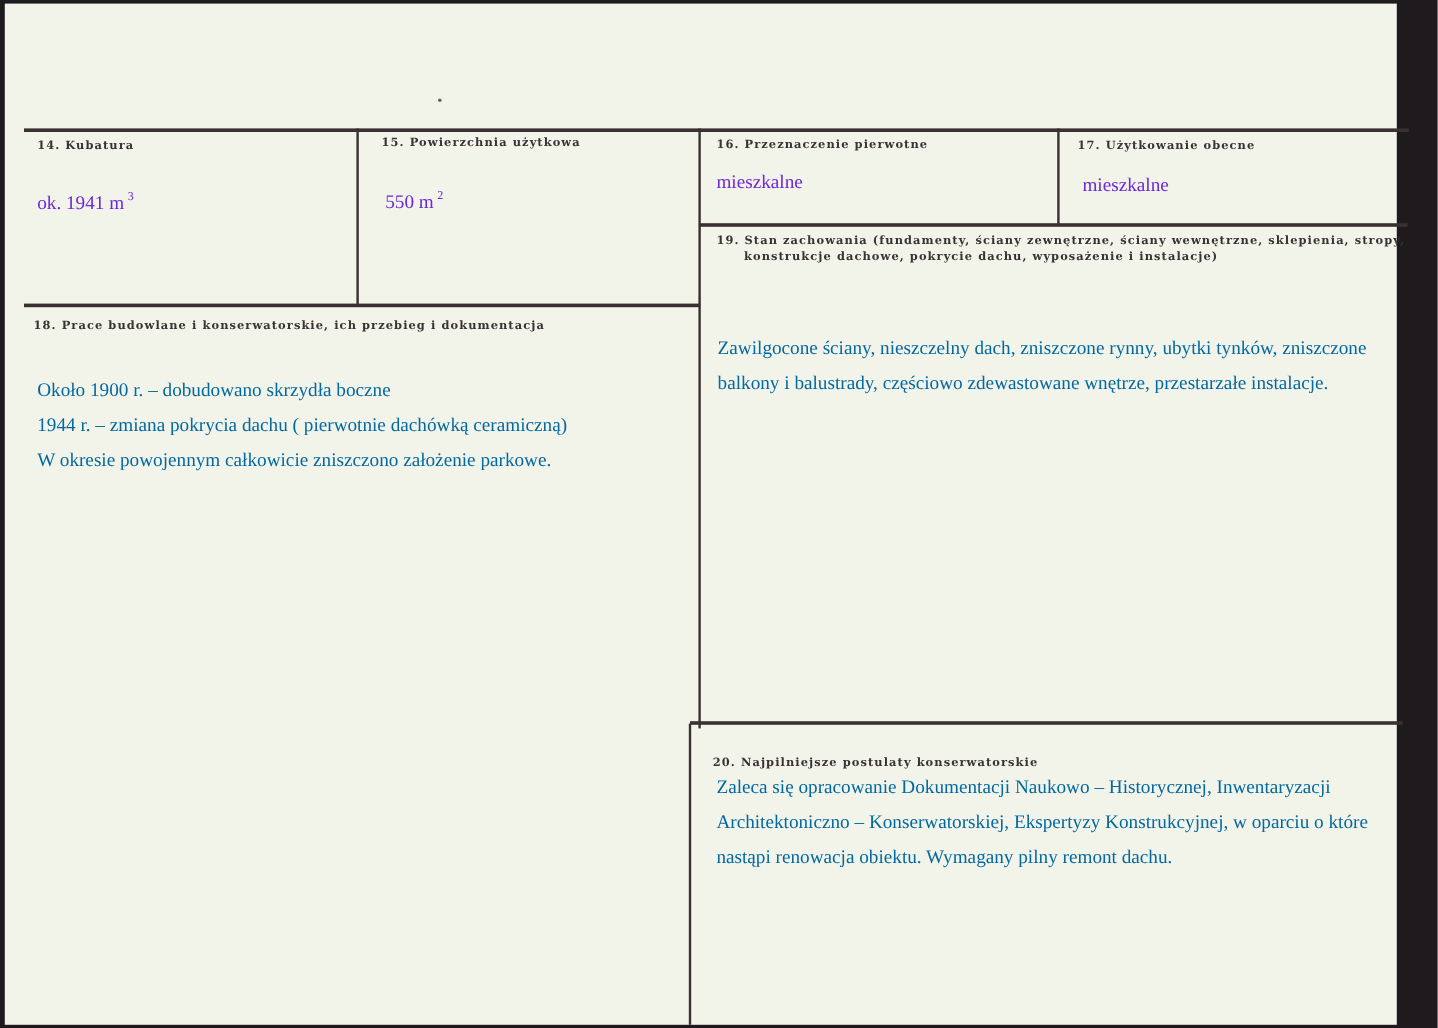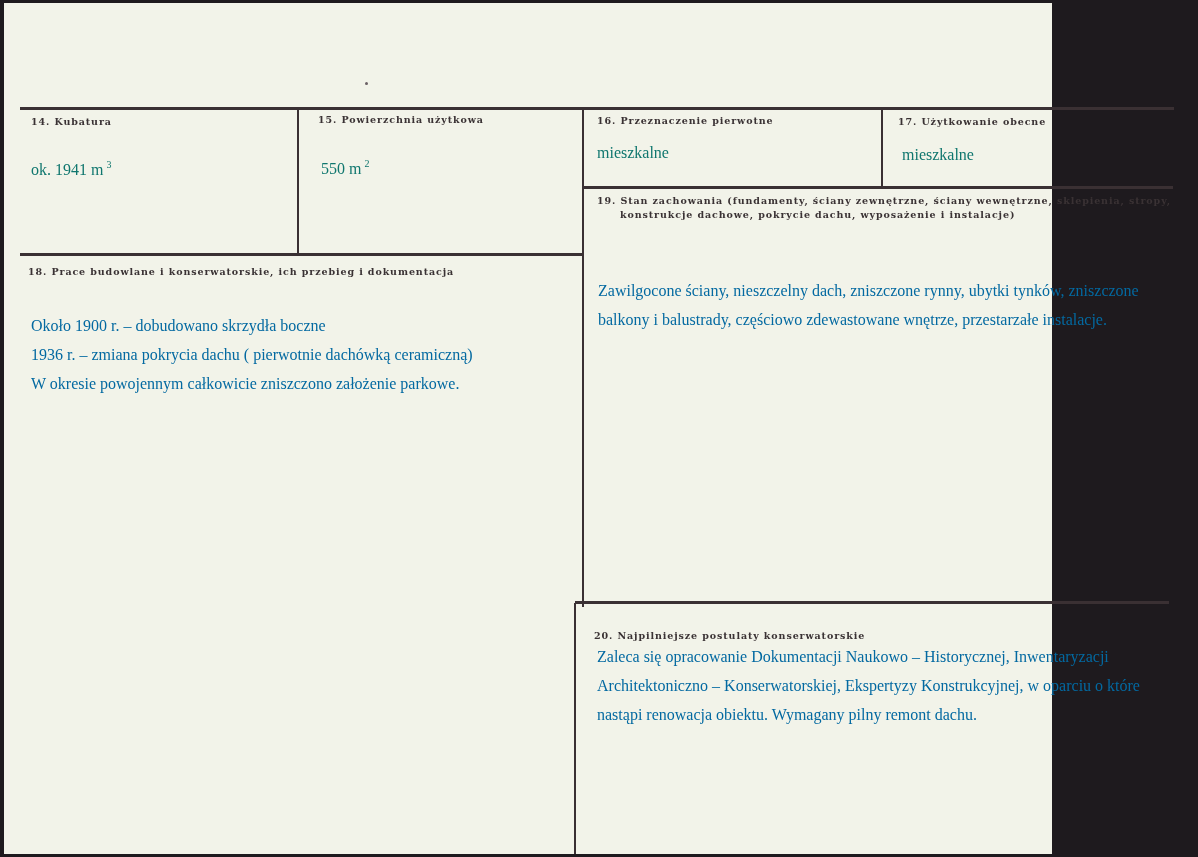--- a/index.html
+++ b/index.html
@@ -12,21 +12,21 @@
       background: #1e1a1e;
       position: relative;
       overflow: hidden;
       font-family: "Liberation Serif", serif;
       color: #2a2527;
     }
     .paper {
       position: absolute;
       left: 4px;
       top: 3px;
-      width: 1048px;
+      width: 1160px;
       height: 851px;
       background: #f2f3e9;
     }
     .hline {
       position: absolute;
       height: 3px;
       background: #3a3033;
     }
     .vline {
       position: absolute;
@@ -39,21 +39,21 @@
       font-weight: bold;
       font-size: 9.5px;
       letter-spacing: 0.9px;
       color: #3a3234;
       white-space: nowrap;
     }
     .value {
       position: absolute;
       font-family: "Liberation Serif", serif;
       font-size: 16px;
-      color: #0f766e;
+      color: #6d28d9;
       white-space: nowrap;
     }
     .value sup {
       font-size: 10px;
       vertical-align: 7px;
       margin-left: 3px;
     }
     .para {
       position: absolute;
       font-family: "Liberation Serif", serif;
@@ -113,21 +113,21 @@
     <div style="padding-left:23px; margin-top:3px;">konstrukcje dachowe, pokrycie dachu, wyposażenie i instalacje)</div>
   </div>
   <div class="para" style="left:594px; top:273px;">
     <div>Zawilgocone ściany, nieszczelny dach, zniszczone rynny, ubytki tynków, zniszczone</div>
     <div>balkony i balustrady, częściowo zdewastowane wnętrze, przestarzałe instalacje.</div>
   </div>
 
   <div class="label" style="left:24px; top:263px;">18. Prace budowlane i konserwatorskie, ich przebieg i dokumentacja</div>
   <div class="para" style="left:27px; top:308px;">
     <div>Około 1900 r. – dobudowano skrzydła boczne</div>
-    <div>1936 r. – zmiana pokrycia dachu ( pierwotnie dachówką ceramiczną)</div>
+    <div>1944 r. – zmiana pokrycia dachu ( pierwotnie dachówką ceramiczną)</div>
     <div>W okresie powojennym całkowicie zniszczono założenie parkowe.</div>
   </div>
 
   <div class="label" style="left:590px; top:611px;margin-top:16px;">20. Najpilniejsze postulaty konserwatorskie</div>
   <div class="para" style="left:593px; top:639px;">
     <div>Zaleca się opracowanie Dokumentacji Naukowo – Historycznej, Inwentaryzacji</div>
     <div>Architektoniczno – Konserwatorskiej, Ekspertyzy Konstrukcyjnej, w oparciu o które</div>
     <div>nastąpi renowacja obiektu. Wymagany pilny remont dachu.</div>
   </div>
 

